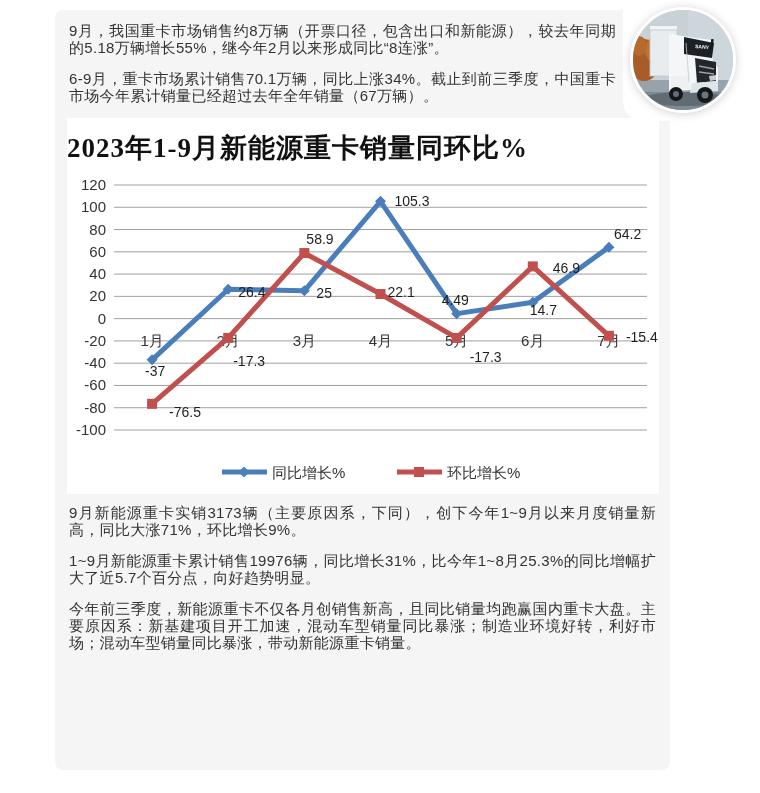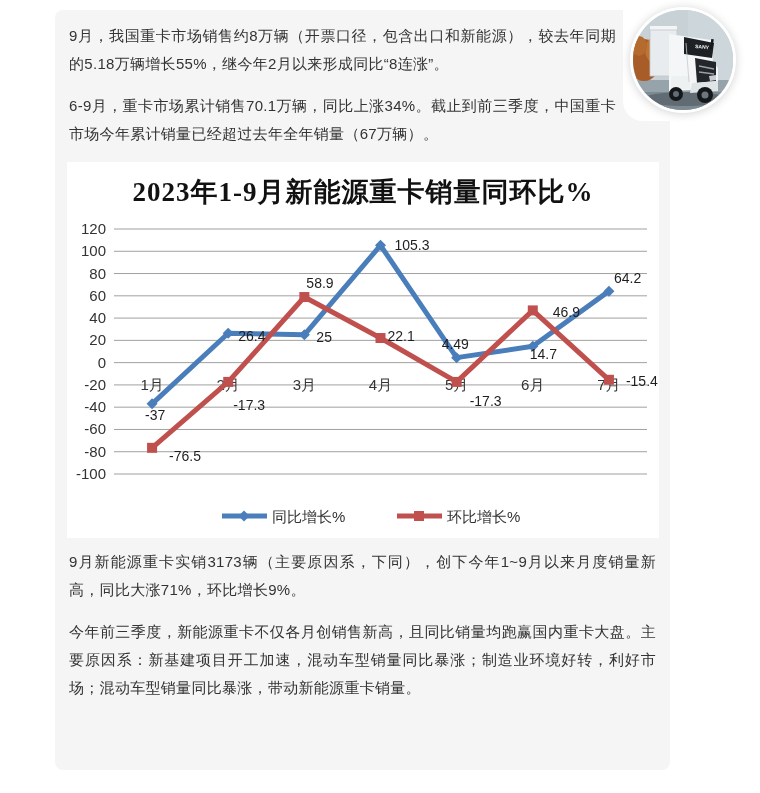--- a/index.html
+++ b/index.html
@@ -6,30 +6,29 @@
   body{
     width:760px;height:793px;background:#ffffff;position:relative;overflow:hidden;
     font-family:"Liberation Sans","DejaVu Sans",sans-serif;
   }
   .panel{
     position:absolute;left:55px;top:10px;width:615px;height:760px;
     background:#f5f5f5;border-radius:8px;box-sizing:border-box;
     padding:12px 14px 10px 14px;
   }
   .para{
-    margin:0 0 14px 0;font-size:15px;line-height:28px;color:#333333;
+    margin:0 0 14px 0;font-size:15px;line-height:17px;color:#333333;
     letter-spacing:.3px;text-align:justify;
   }
   .para.narrow{margin-right:40px;}
   figure.chart{
     margin:6px 0 10px -2px;padding:6px 0 2px 0;width:592px;
     background:#ffffff;box-sizing:border-box;
   }
   .chart-title{
-    text-align:center;
     font-family:"Liberation Serif","DejaVu Serif",serif;
     font-weight:700;font-size:27px;color:#111111;letter-spacing:1px;
     padding:6px 0 4px 0;
   }
   .chart-svg{display:block;}
   .truck-card{
     position:absolute;left:623px;top:0;width:137px;height:121px;
     background:#ffffff;border-radius:0 0 0 20px;
   }
   .truck-circle{
@@ -117,20 +116,21 @@
         <path d="M177 296.5 L182.5 302 L177 307.5 L171.5 302 Z" fill="#4a7ebb"></path>
         <text x="205" y="308" font-size="15" fill="#333333">同比增长%</text>
         <line x1="330" y1="302" x2="375" y2="302" stroke="#c0504d" stroke-width="5"></line>
         <rect x="347" y="297" width="10" height="10" fill="#c0504d"></rect>
         <text x="380" y="308" font-size="15" fill="#333333">环比增长%</text>
       </svg>
   </figure>
 
   <p class="para">9月新能源重卡实销3173辆（主要原因系，下同），创下今年1~9月以来月度销量新高，同比大涨71%，环比增长9%。</p>
 
+  <p class="para">1~9月新能源重卡累计销售19976辆，同比增长31%，比今年1~8月25.3%的同比增幅扩大了近5.7个百分点，向好趋势明显。</p>
 
   <p class="para">今年前三季度，新能源重卡不仅各月创销售新高，且同比销量均跑赢国内重卡大盘。主要原因系：新基建项目开工加速，混动车型销量同比暴涨；制造业环境好转，利好市场；混动车型销量同比暴涨，带动新能源重卡销量。</p>
 
 </div>
 
 <div class="truck-card">
   <div class="truck-circle">
     <svg viewBox="0 0 100 100">
       <rect x="0" y="0" width="100" height="100" fill="#c7d1d6"></rect>
       <rect x="55" y="0" width="45" height="100" fill="#ccd6db"></rect>

